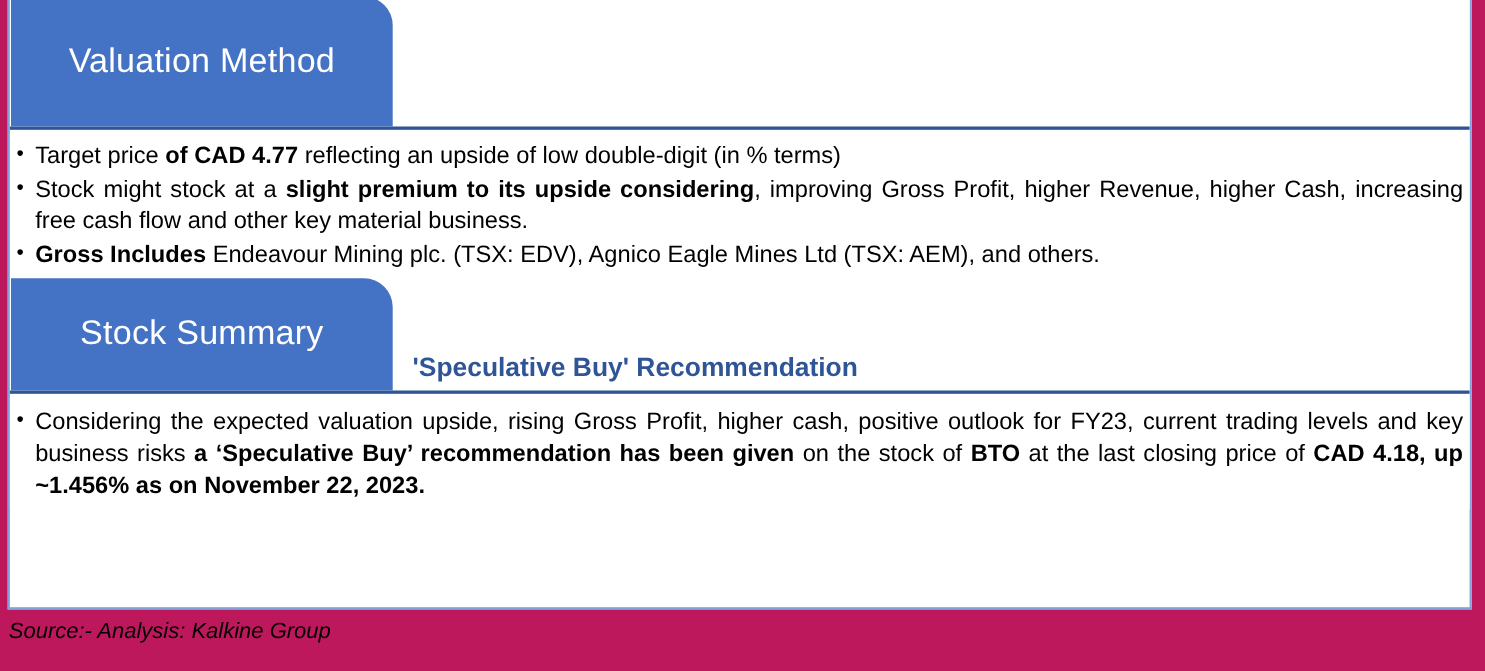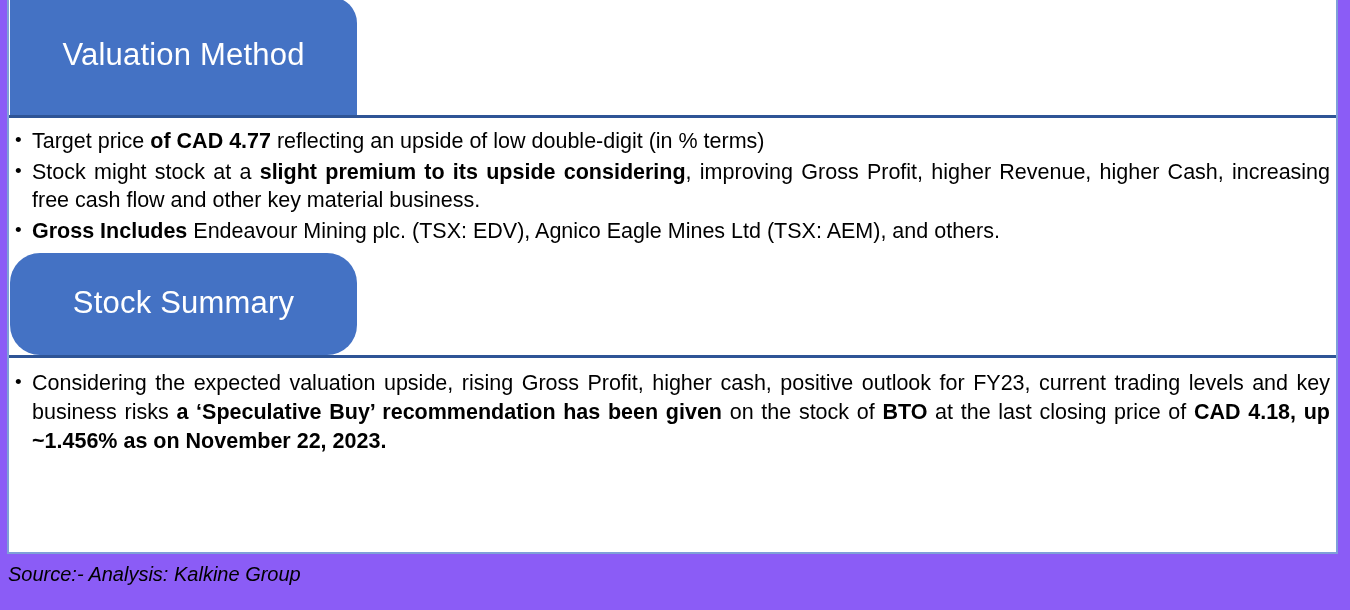--- a/index.html
+++ b/index.html
@@ -8,21 +8,21 @@
     width: 1350px; height: 610px;
     background: #ffffff;
     font-family: "Liberation Sans", sans-serif;
     overflow: hidden;
   }
 
   #page {
     position: relative;
     width: 1350px;
     height: 610px;
-    background: #8b5cf6;
+    background: #be185d;
   }
 
   
   .table-frame {
     position: absolute;
     left: 7px;
     top: -3px;
     width: 1331px;
     height: 557px;
     border-left: 2px solid #7fa0d8;
@@ -51,21 +51,20 @@
     background: #4472c4;
     border-top-right-radius: 26px;
     display: flex;
     align-items: center;
     justify-content: center;
     padding-bottom: 4px;
   }
   .section-header.second .tab {
     border-top-left-radius: 0;
     border-top-right-radius: 26px;
-    border-radius: 30px;
   }
   .tab-label {
     color: #ffffff;
     font-size: 31px;
     font-weight: 400;
     letter-spacing: 0.2px;
     line-height: 1;
     white-space: nowrap;
   }
 
@@ -150,20 +149,21 @@
       <div class="bullet-row">
         <span class="bullet-dot">•</span>
         <span class="bullet-text"><b>Gross Includes</b><span>  Endeavour Mining plc. (TSX: EDV), Agnico Eagle Mines Ltd (TSX: AEM), and others.</span></span>
       </div>
     </div>
 
     <div class="section-header second">
       <div class="tab">
         <span class="tab-label">Stock Summary</span>
       </div>
+      <div class="section-title">'Speculative Buy' Recommendation</div>
     </div>
 
     <div class="body-block second">
       <div class="bullet-row">
         <span class="bullet-dot">•</span>
         <span class="bullet-text justified"><span>Considering the expected valuation upside, rising Gross Profit, higher cash, positive outlook for FY23, current trading levels and key business risks </span><b>a ‘Speculative Buy’ recommendation has been given</b><span> on the stock of </span><b>BTO</b><span> at the last closing price of </span><b>CAD 4.18, up ~1.456%  as on November 22, 2023.</b></span>
       </div>
     </div>
 
   </div>

